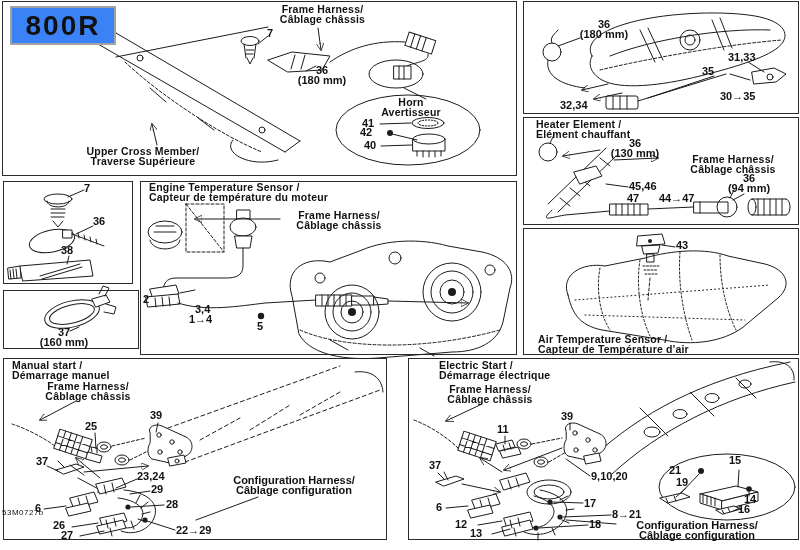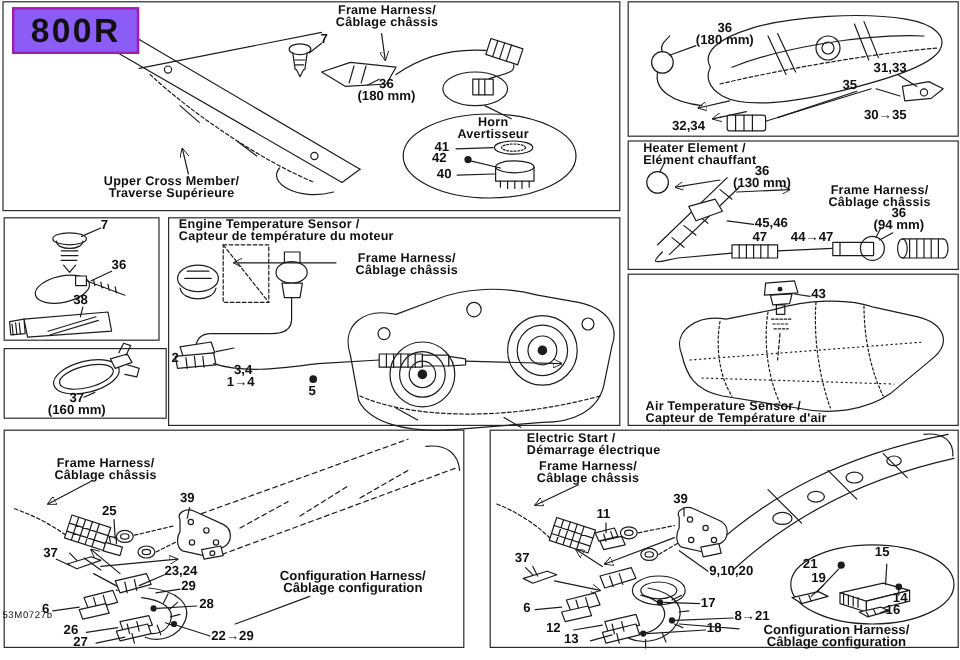--- a/index.html
+++ b/index.html
@@ -1,21 +1,21 @@
 <!DOCTYPE html>
 <html><head>
 <meta charset="utf-8">
 <style>
   html,body{margin:0;padding:0;background:#e8e8e8;}
   #page{position:relative;width:800px;height:550px;background:#fff;overflow:hidden;
         font-family:"Liberation Sans",sans-serif;color:#111;}
   .panel{position:absolute;border:1px solid #2b2b2b;background:transparent;}
-  #badge{position:absolute;left:10px;top:6px;width:102px;height:35px;border:2px solid #a21caf;
+  #badge{position:absolute;left:10px;top:6px;width:102px;height:35px;border:2px solid #a3a3a3;
          display:flex;align-items:center;justify-content:center;
-         font-size:28px;font-weight:bold;letter-spacing:2px;background:#8b5cf6;z-index:5;}
+         font-size:28px;font-weight:bold;letter-spacing:2px;background:#3b82f6;z-index:5;}
   svg.art{position:absolute;left:0;top:0;z-index:2;pointer-events:none;}
   .art path,.art line,.art rect,.art circle,.art ellipse{stroke:#1c1c1c;stroke-width:1;fill:none;stroke-linecap:round;stroke-linejoin:round;}
   .art .w{fill:#fff;}
   .art .f{fill:#1c1c1c;stroke:none;}
   .lbl{position:absolute;font-weight:bold;font-size:11px;line-height:10px;white-space:nowrap;z-index:4;}
   .lbl.c{text-align:center;white-space:normal;}
   .lbl.t{font-size:10.5px;letter-spacing:0.2px;}
   .lbl span{display:block;}
   #footer-code{position:absolute;left:2px;top:508px;font-size:8px;font-weight:normal;letter-spacing:0.5px;z-index:4;}
 </style>
@@ -408,20 +408,24 @@
   </div>
   <div class="lbl c t" style="left:276px;top:210px;width:126px;">
     <span>Frame Harness/</span>
     <span>Câblage châssis</span>
   </div>
   <div class="lbl" style="left:195px;top:282px;margin-top:22px;">3,4</div>
   <div class="lbl" style="left:143px;top:294px;">2</div>
   <div class="lbl" style="left:189px;top:314px;">1→4</div>
   <div class="lbl" style="left:257px;top:321px;">5</div>
 
+  <div class="lbl t" style="left:12px;top:360px;">
+    <span>Manual start /</span>
+    <span>Démarrage manuel</span>
+  </div>
   <div class="lbl c t" style="left:24px;top:381px;width:128px;">
     <span>Frame Harness/</span>
     <span>Câblage châssis</span>
   </div>
   <div class="lbl" style="left:85px;top:421px;">25</div>
   <div class="lbl" style="left:150px;top:410px;">39</div>
   <div class="lbl" style="left:36px;top:456px;">37</div>
   <div class="lbl" style="left:137px;top:471px;">23,24</div>
   <div class="lbl" style="left:151px;top:484px;">29</div>
   <div class="lbl" style="left:166px;top:499px;">28</div>

